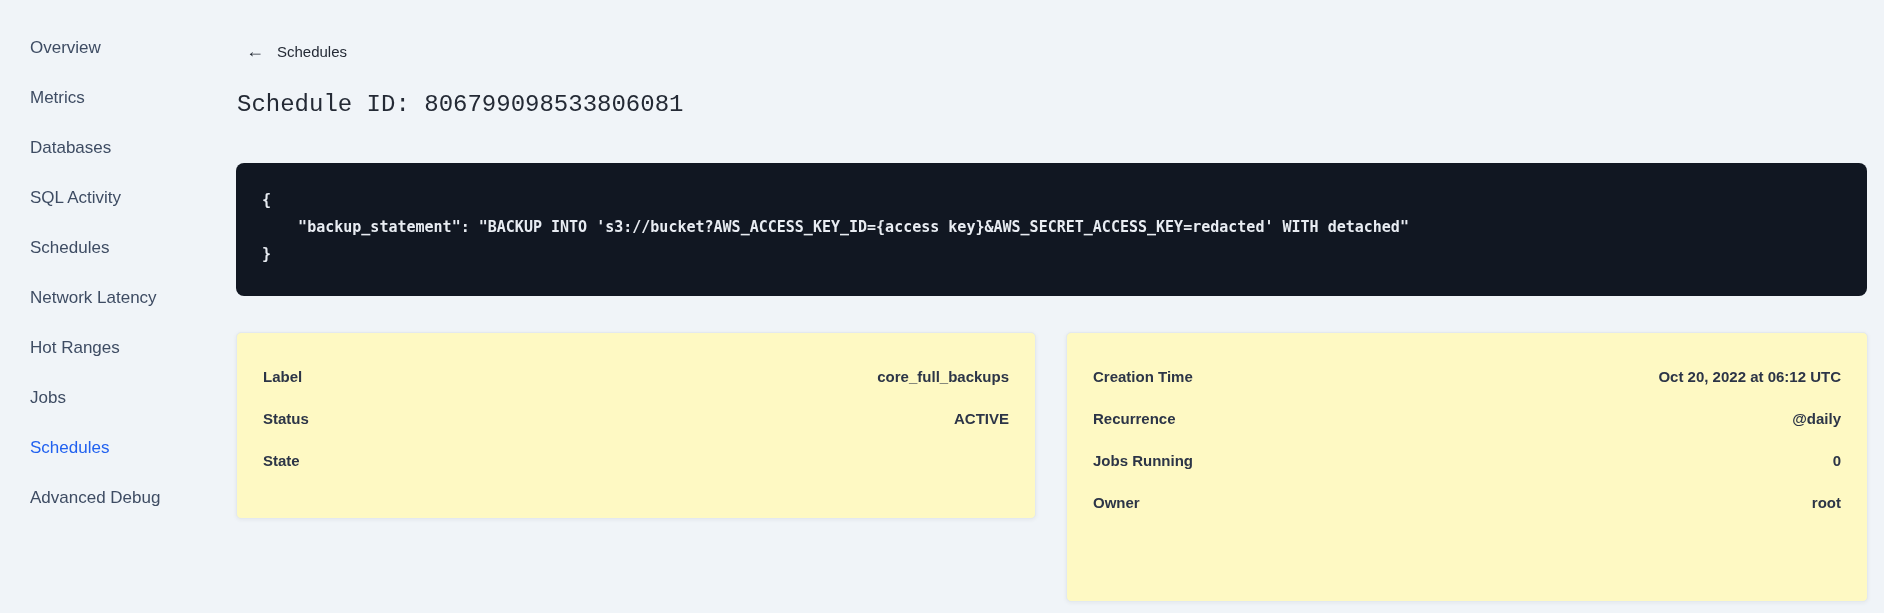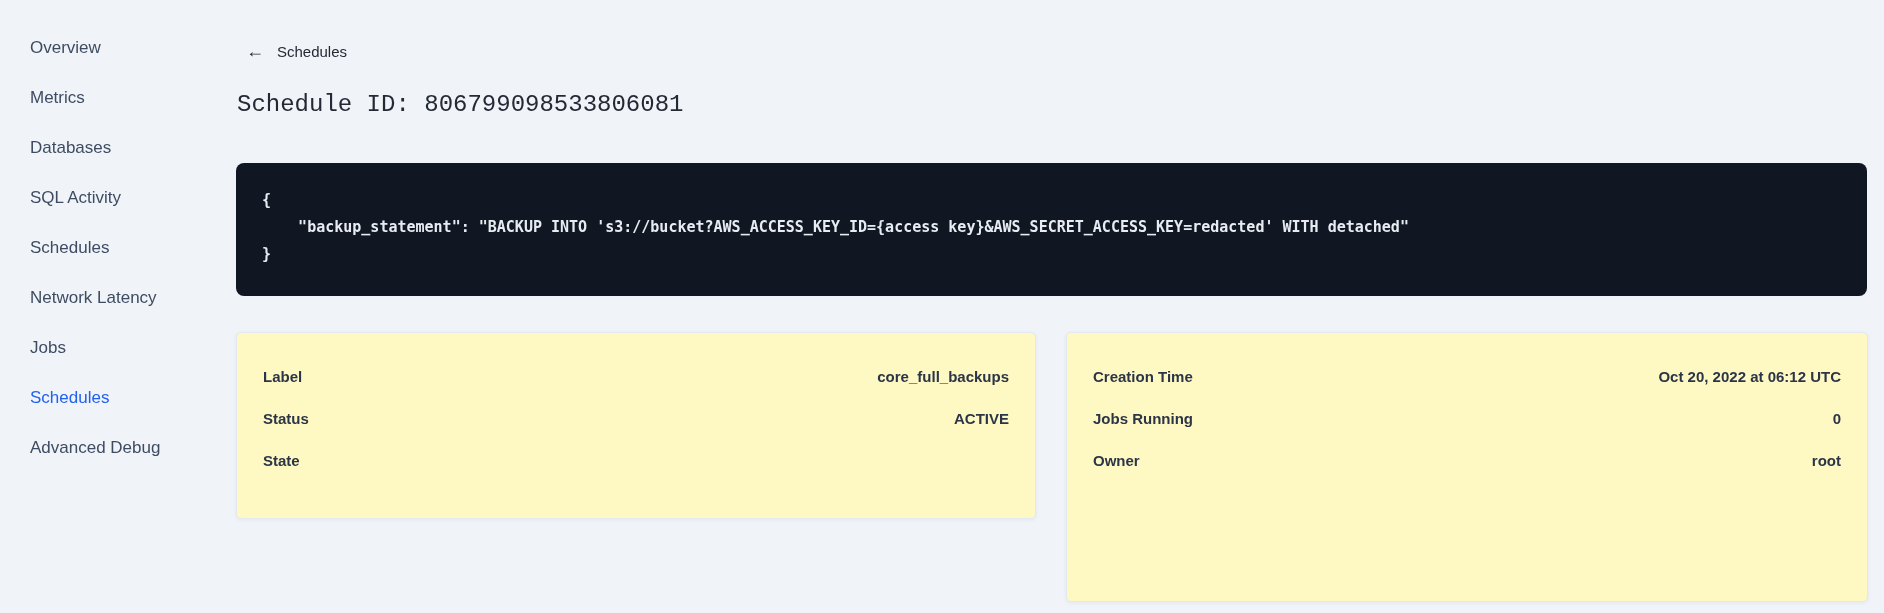--- a/index.html
+++ b/index.html
@@ -102,20 +102,21 @@
 </head>
 <body>
 
 <nav class="sidebar">
   <div class="nav-item">Overview</div>
   <div class="nav-item">Metrics</div>
   <div class="nav-item">Databases</div>
   <div class="nav-item">SQL Activity</div>
   <div class="nav-item">Schedules</div>
   <div class="nav-item">Network Latency</div>
+  <div class="nav-item">Hot Ranges</div>
   <div class="nav-item">Jobs</div>
   <div class="nav-item active">Schedules</div>
   <div class="nav-item">Advanced Debug</div>
 </nav>
 
 <main class="main">
 
   <div class="back-link">
     <span class="back-arrow">←</span>
     <span>Schedules</span>
@@ -143,20 +144,24 @@
       <span class="detail-value"></span>
     </div>
   </section>
 
   <section class="card right">
     <div class="detail-row">
       <span class="detail-label">Creation Time</span>
       <span class="detail-value">Oct 20, 2022 at 06:12 UTC</span>
     </div>
     <div class="detail-row">
+      <span class="detail-label">Recurrence</span>
+      <span class="detail-value">@daily</span>
+    </div>
+    <div class="detail-row">
       <span class="detail-label">Jobs Running</span>
       <span class="detail-value">0</span>
     </div>
     <div class="detail-row">
       <span class="detail-label">Owner</span>
       <span class="detail-value">root</span>
     </div>
   </section>
 
 </main>

